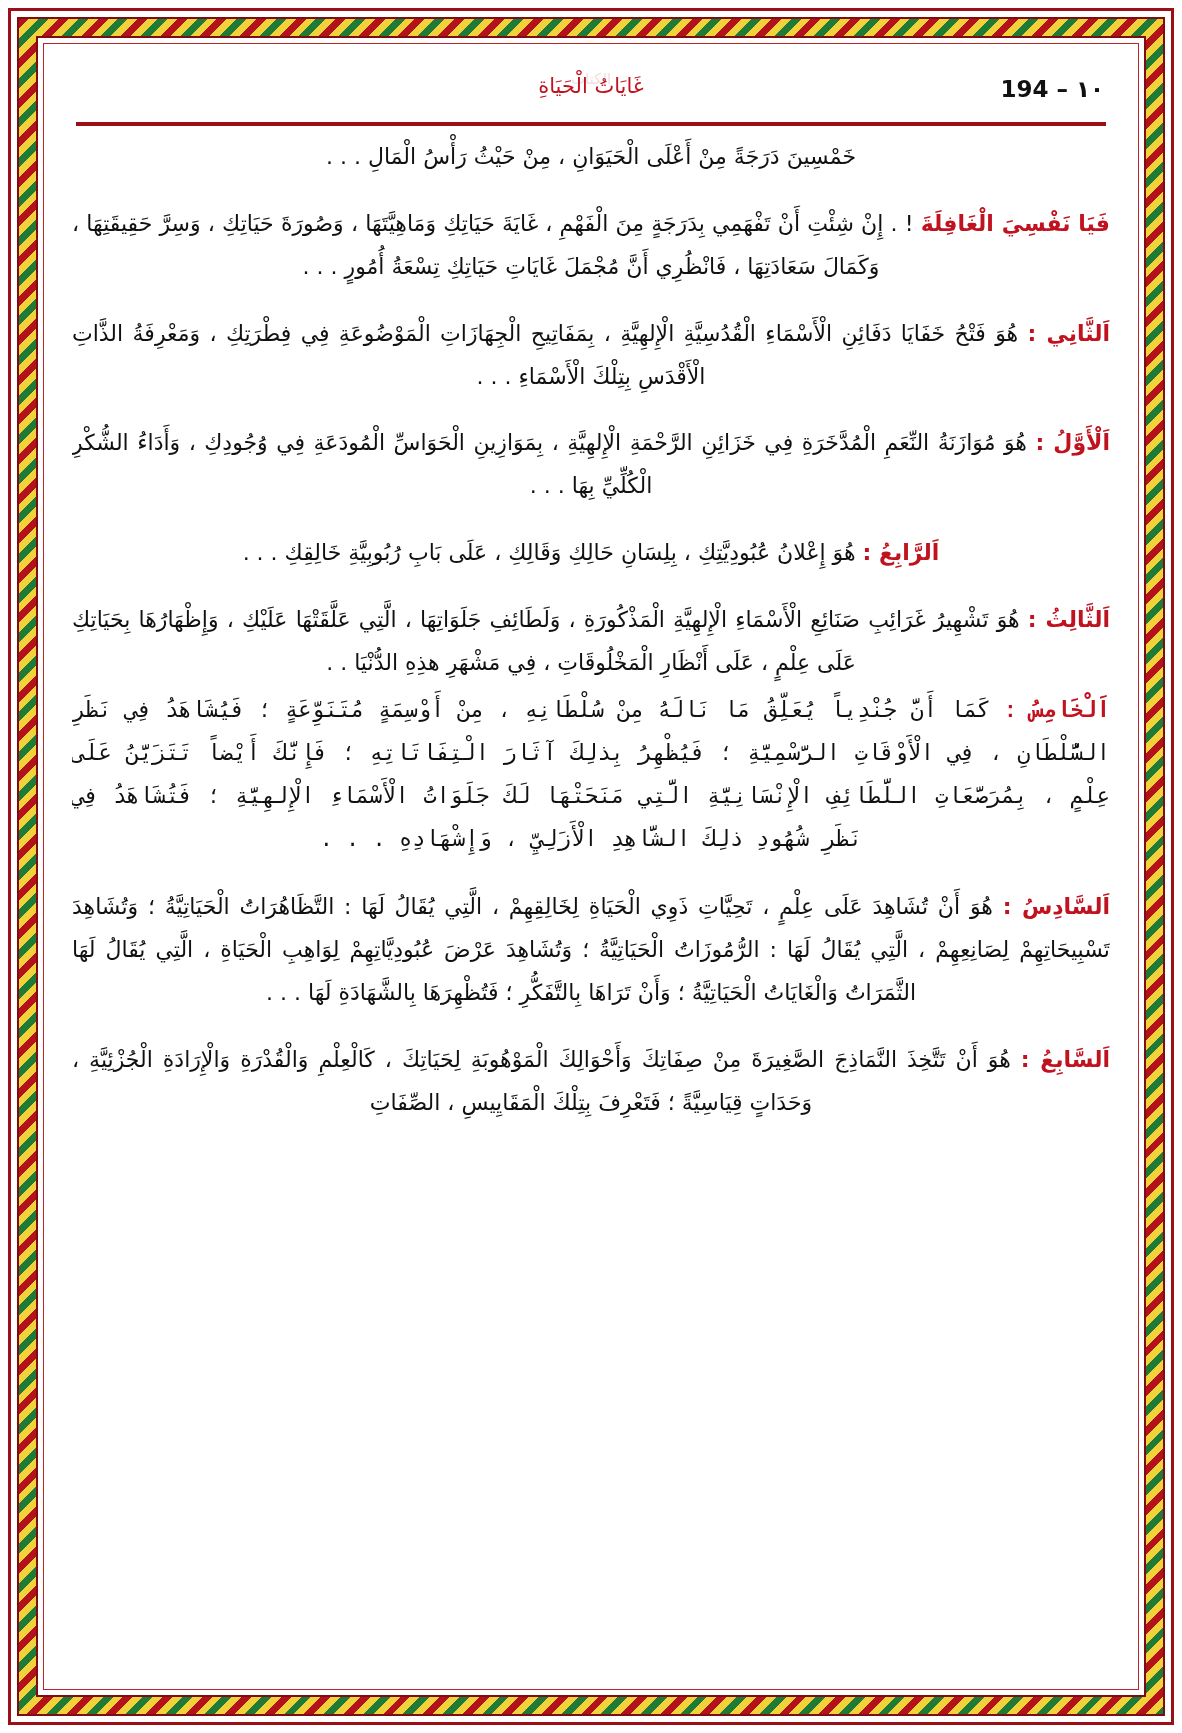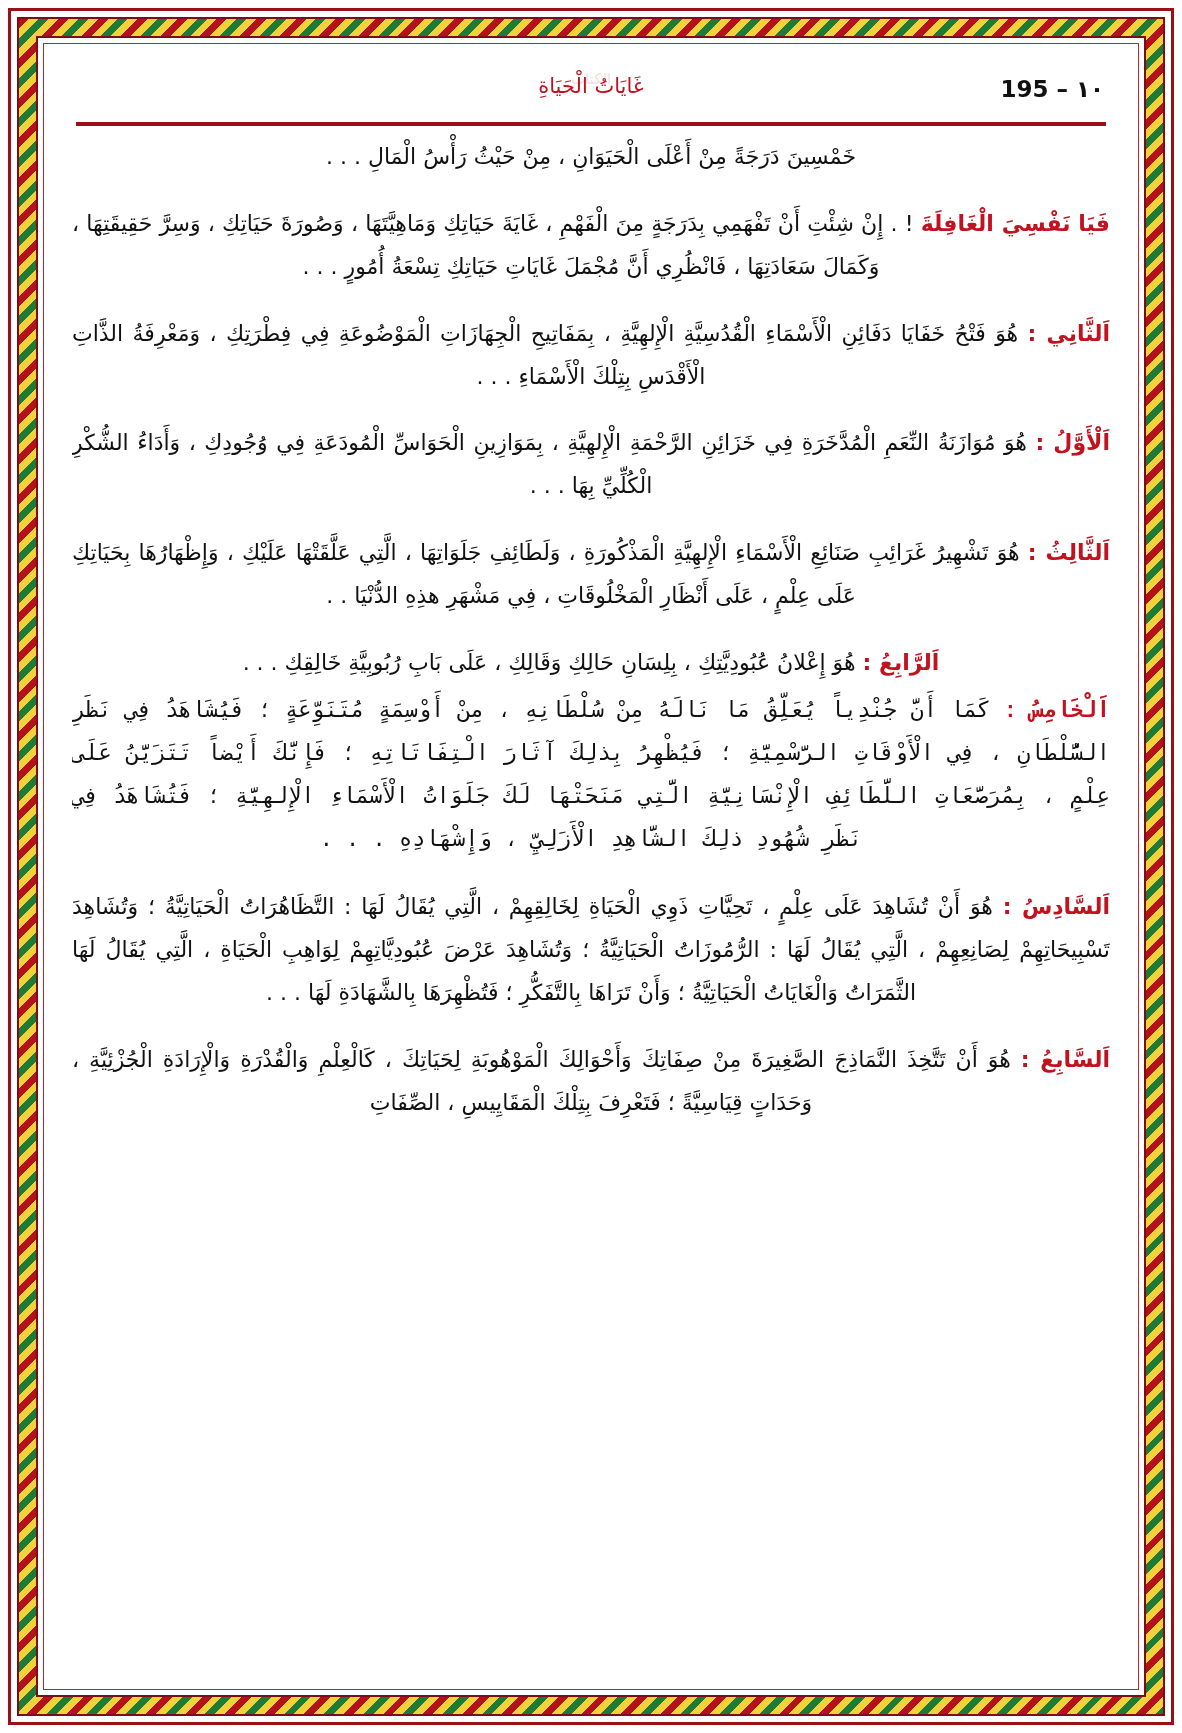--- a/index.html
+++ b/index.html
@@ -144,21 +144,21 @@
 <div class="page">
   <div class="frame-outer">
     <div class="frame-band">
       <div class="frame-inner-white">
         <div class="frame-inner-thin"></div>
 
         <div class="content">
 
           <div class="header">
             <div class="header-ghost">الكتاب</div>
-            <div class="header-page">١٠ – 195</div>
+            <div class="header-page">١٠ – 194</div>
             <div class="header-title">غَايَاتُ الْحَيَاةِ</div>
             <div class="header-rule"></div>
           </div>
 
           <div class="body-text">
 
             <p class="para">
               <span>خَمْسِينَ دَرَجَةً مِنْ أَعْلَى الْحَيَوَانِ ، مِنْ حَيْثُ رَأْسُ الْمَالِ . . .</span>
             </p>
 
@@ -168,25 +168,25 @@
 
             <p class="para gap">
               <span class="lead">اَلثَّانِي :</span><span> هُوَ فَتْحُ خَفَايَا دَفَائِنِ الْأَسْمَاءِ الْقُدُسِيَّةِ الْإِلهِيَّةِ ، بِمَفَاتِيحِ الْجِهَازَاتِ الْمَوْضُوعَةِ فِي فِطْرَتِكِ ، وَمَعْرِفَةُ الذَّاتِ الْأَقْدَسِ بِتِلْكَ الْأَسْمَاءِ . . .</span>
             </p>
 
             <p class="para gap">
               <span class="lead">اَلْأَوَّلُ :</span><span> هُوَ مُوَازَنَةُ النِّعَمِ الْمُدَّخَرَةِ فِي خَزَائِنِ الرَّحْمَةِ الْإِلهِيَّةِ ، بِمَوَازِينِ الْحَوَاسِّ الْمُودَعَةِ فِي وُجُودِكِ ، وَأَدَاءُ الشُّكْرِ الْكُلِّيِّ بِهَا . . .</span>
             </p>
 
             <p class="para gap">
+              <span class="lead">اَلرَّابِعُ :</span><span> هُوَ إِعْلانُ عُبُودِيَّتِكِ ، بِلِسَانِ حَالِكِ وَقَالِكِ ، عَلَى بَابِ رُبُوبِيَّةِ خَالِقِكِ . . .</span>
+            </p>
+
+            <p class="para gap">
               <span class="lead">اَلثَّالِثُ :</span><span> هُوَ تَشْهِيرُ غَرَائِبِ صَنَائِعِ الْأَسْمَاءِ الْإِلهِيَّةِ الْمَذْكُورَةِ ، وَلَطَائِفِ جَلَوَاتِهَا ، الَّتِي عَلَّقَتْهَا عَلَيْكِ ، وَإِظْهَارُهَا بِحَيَاتِكِ عَلَى عِلْمٍ ، عَلَى أَنْظَارِ الْمَخْلُوقَاتِ ، فِي مَشْهَرِ هذِهِ الدُّنْيَا . .</span>
-            </p>
-
-            <p class="para gap">
-              <span class="lead">اَلرَّابِعُ :</span><span> هُوَ إِعْلانُ عُبُودِيَّتِكِ ، بِلِسَانِ حَالِكِ وَقَالِكِ ، عَلَى بَابِ رُبُوبِيَّةِ خَالِقِكِ . . .</span>
             </p>
 
             <p class="para tight">
               <span class="lead">اَلْخَامِسُ :</span><span> كَمَا أَنَّ جُنْدِياً يُعَلِّقُ مَا نَالَهُ مِنْ سُلْطَانِهِ ، مِنْ أَوْسِمَةٍ مُتَنَوِّعَةٍ ؛ فَيُشَاهَدُ فِي نَظَرِ السُّلْطَانِ ، فِي الْأَوْقَاتِ الرَّسْمِيَّةِ ؛ فَيُظْهِرُ بِذلِكَ آثَارَ الْتِفَاتَاتِهِ ؛ فَإِنَّكَ أَيْضاً تَتَزَيَّنُ عَلَى عِلْمٍ ، بِمُرَصَّعَاتِ اللَّطَائِفِ الْإِنْسَانِيَّةِ الَّتِي مَنَحَتْهَا لَكَ جَلَوَاتُ الْأَسْمَاءِ الْإِلهِيَّةِ ؛ فَتُشَاهَدُ فِي نَظَرِ شُهُودِ ذلِكَ الشَّاهِدِ الْأَزَلِيِّ ، وَإِشْهَادِهِ . . .</span>
             </p>
 
             <p class="para gap">
               <span class="lead">اَلسَّادِسُ :</span><span> هُوَ أَنْ تُشَاهِدَ عَلَى عِلْمٍ ، تَحِيَّاتِ ذَوِي الْحَيَاةِ لِخَالِقِهِمْ ، الَّتِي يُقَالُ لَهَا : التَّظَاهُرَاتُ الْحَيَاتِيَّةُ ؛ وَتُشَاهِدَ تَسْبِيحَاتِهِمْ لِصَانِعِهِمْ ، الَّتِي يُقَالُ لَهَا : الرُّمُوزَاتُ الْحَيَاتِيَّةُ ؛ وَتُشَاهِدَ عَرْضَ عُبُودِيَّاتِهِمْ لِوَاهِبِ الْحَيَاةِ ، الَّتِي يُقَالُ لَهَا الثَّمَرَاتُ وَالْغَايَاتُ الْحَيَاتِيَّةُ ؛ وَأَنْ تَرَاهَا بِالتَّفَكُّرِ ؛ فَتُظْهِرَهَا بِالشَّهَادَةِ لَهَا . . .</span>
             </p>
 

